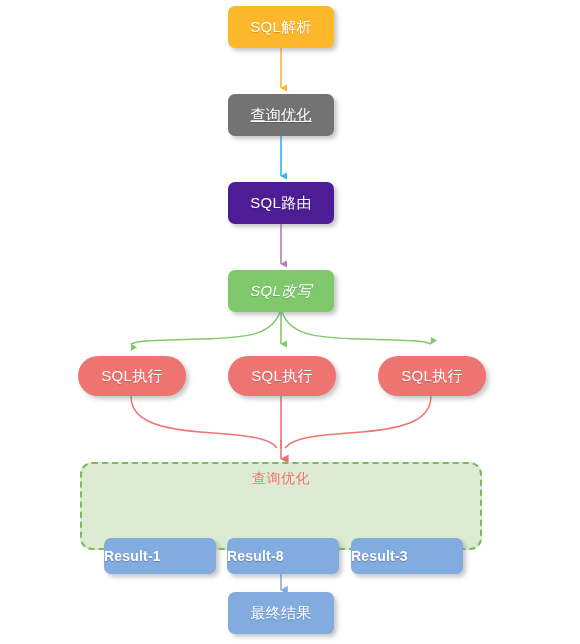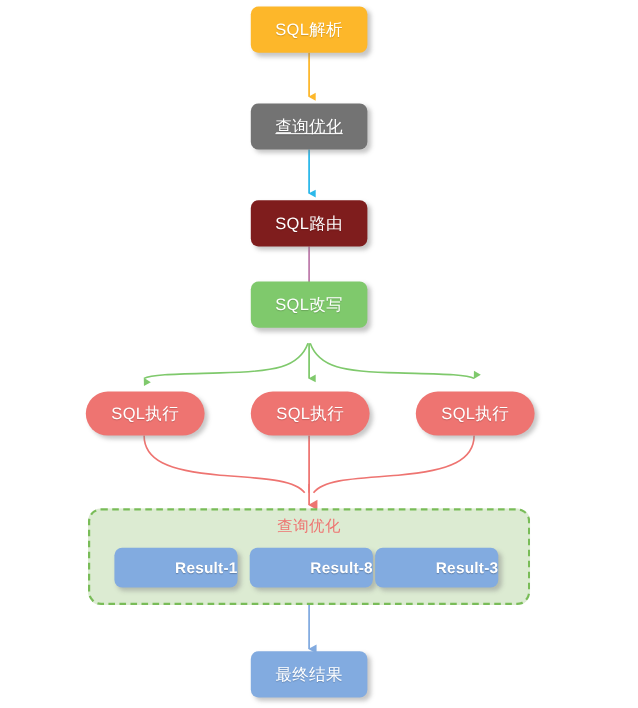--- a/index.html
+++ b/index.html
@@ -39,41 +39,42 @@
     color: #ffffff;
     font-size: 15px;
     letter-spacing: 0.3px;
     text-shadow: 0 1px 1px rgba(0,0,0,0.18);
     box-shadow: 3px 3px 4px rgba(130,130,130,0.45);
     user-select: none;
     white-space: nowrap;
   }
   .node-parse   { background: #FDB72A; }
   .node-opt     { background: #737373; text-decoration: underline; }
-  .node-route   { background: #7f1d1d; }
+  .node-route   { background: #4c1d95; }
   .node-rewrite { background: #7FC96C; }
   .node-exec    { background: #EE7471; border-radius: 20px; }
   .node-final   { background: #82ABE0; text-align: center; }
 
   .result-box {
     position: absolute;
     box-sizing: border-box;
     display: flex;
     align-items: center;
-    justify-content: flex-end;
+    justify-content: flex-start;
     border-radius: 7px;
     background: #82ABE0;
     color: #ffffff;
     font-size: 14px;
     font-weight: bold;
     letter-spacing: 0.2px;
     text-shadow: 0 1px 1px rgba(0,0,0,0.25);
     box-shadow: 3px 3px 4px rgba(130,130,130,0.45);
     user-select: none;
     white-space: nowrap;
+    margin-top: 40px;
   }
   .merge-group {
     position: absolute;
     box-sizing: border-box;
     background: #DCEBD2;
     border: 2px dashed #79BC58;
     border-radius: 12px;
   }
   .merge-title {
     position: absolute;
@@ -143,21 +144,21 @@
   </div>
 
   <div class="node node-opt" style="left:228px; top:94px; width:106px; height:42px;">
     <span>查询优化</span>
   </div>
 
   <div class="node node-route" style="left:228px; top:182px; width:106px; height:42px;">
     <span>SQL路由</span>
   </div>
 
-  <div class="node node-rewrite" style="left:228px; top:256px; width:106px; height:42px;">
+  <div class="node node-rewrite" style="left:228px; top:270px; width:106px; height:42px;font-style:italic;">
     <span>SQL改写</span>
   </div>
 
   <div class="node node-exec" style="left:78px; top:356px; width:108px; height:40px;">
     <span>SQL执行</span>
   </div>
 
   <div class="node node-exec" style="left:228px; top:356px; width:108px; height:40px;">
     <span>SQL执行</span>
   </div>
@@ -170,21 +171,21 @@
     <div class="merge-title">查询优化</div>
 
     <div class="result-box" style="left:22px; top:34px; width:112px; height:36px;">
       <span>Result-1</span>
     </div>
 
     <div class="result-box" style="left:145px; top:34px; width:112px; height:36px;">
       <span>Result-8</span>
     </div>
 
-    <div class="result-box" style="left:259px; top:34px; width:112px; height:36px;">
+    <div class="result-box" style="left:269px; top:34px; width:112px; height:36px;">
       <span>Result-3</span>
     </div>
   </div>
 
   <div class="node node-final" style="left:228px; top:592px; width:106px; height:42px;">
     <span>最终结果</span>
   </div>
 
 </div>
 

